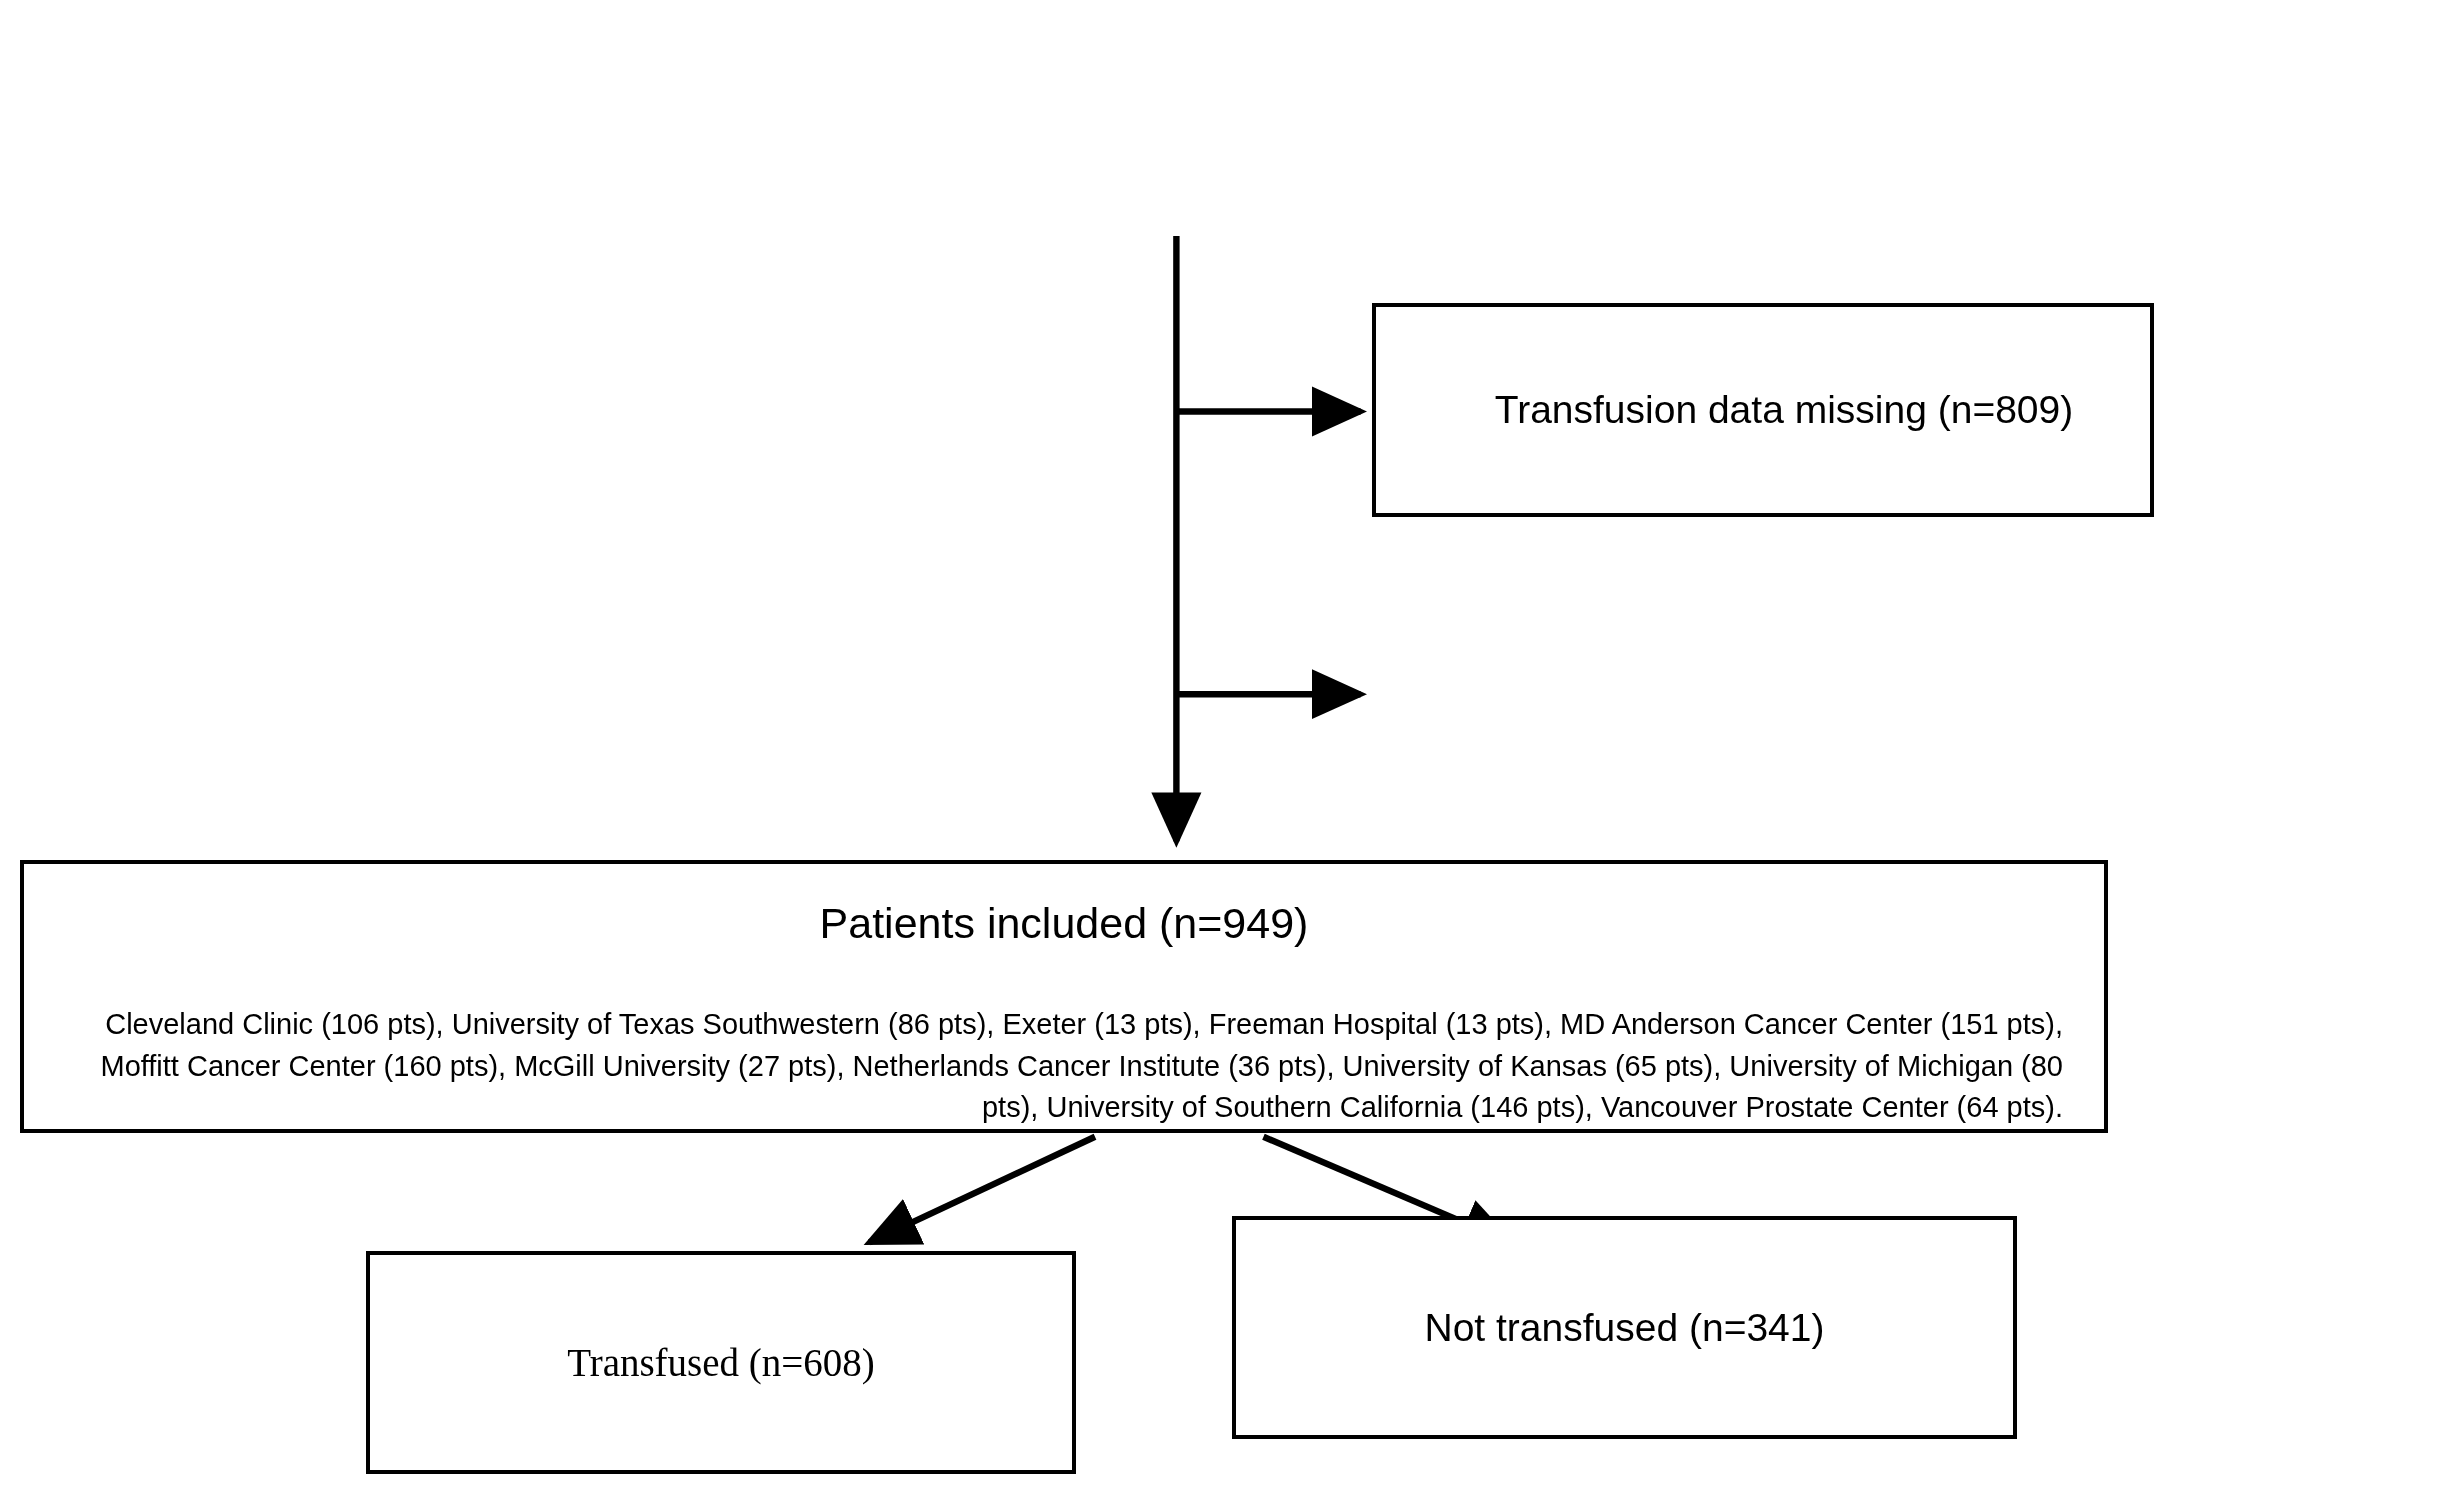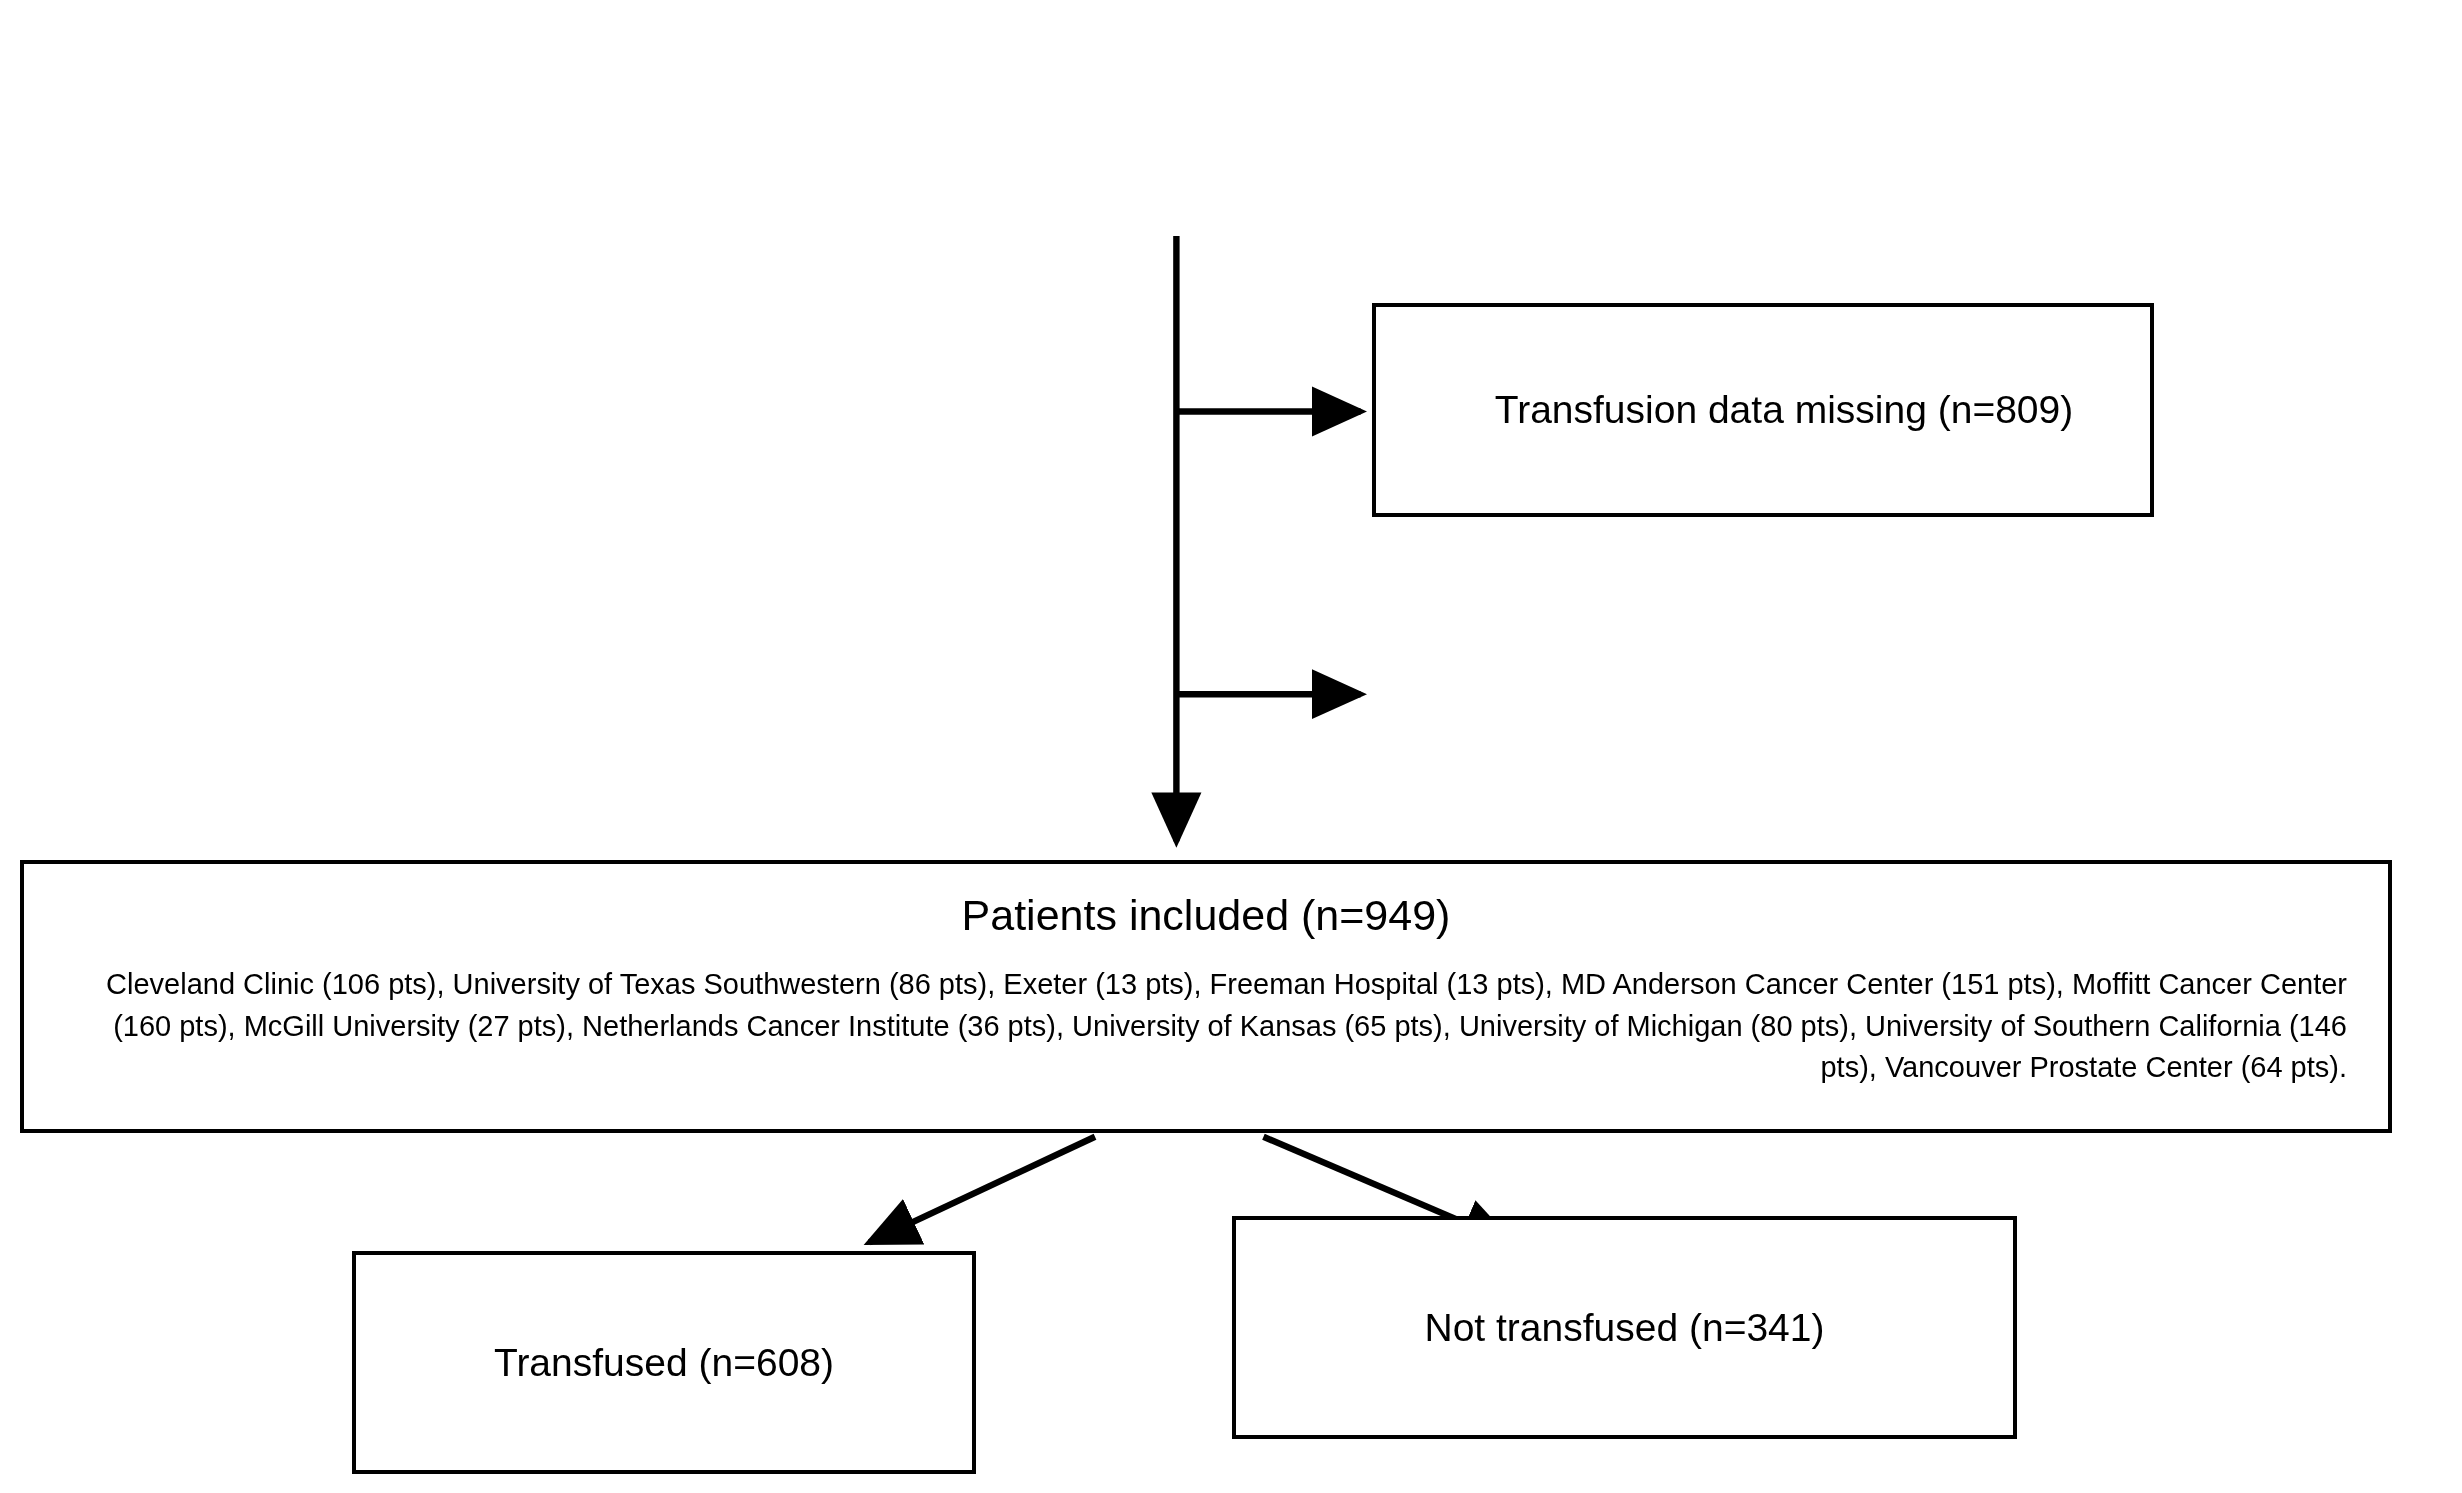--- a/index.html
+++ b/index.html
@@ -54,45 +54,47 @@
     left: 1372px;
     top: 585px;
     width: 782px;
     height: 218px;
   }
 
   
   #node-included {
     left: 20px;
     top: 860px;
-    width: 2372px;
+    width: 2088px;
     height: 273px;
     align-items: stretch;
     justify-content: flex-start;
-    padding: 13px 0 0 0;
+    padding: 21px 0 0 0;
+    gap: 32px;
   }
   #node-included .title {
     font-size: 43px;
     line-height: 1.2;
     text-align: center;
     padding: 13px 0 4.3px 0;
   }
   #node-included .institutions {
     font-size: 29px;
     line-height: 1.42;
     text-align: right;
     padding: 18.6px 41px 0 41px;
   }
 
   
   #node-transfused {
-    left: 352px;
+    left: 366px;
     top: 1251px;
-    width: 624px;
+    width: 710px;
     height: 223px;
+    font-family: Liberation Serif, serif;
   }
   #node-not-transfused {
     left: 1232px;
     top: 1216px;
     width: 785px;
     height: 223px;
   }
 
   .edges {
     position: absolute;

